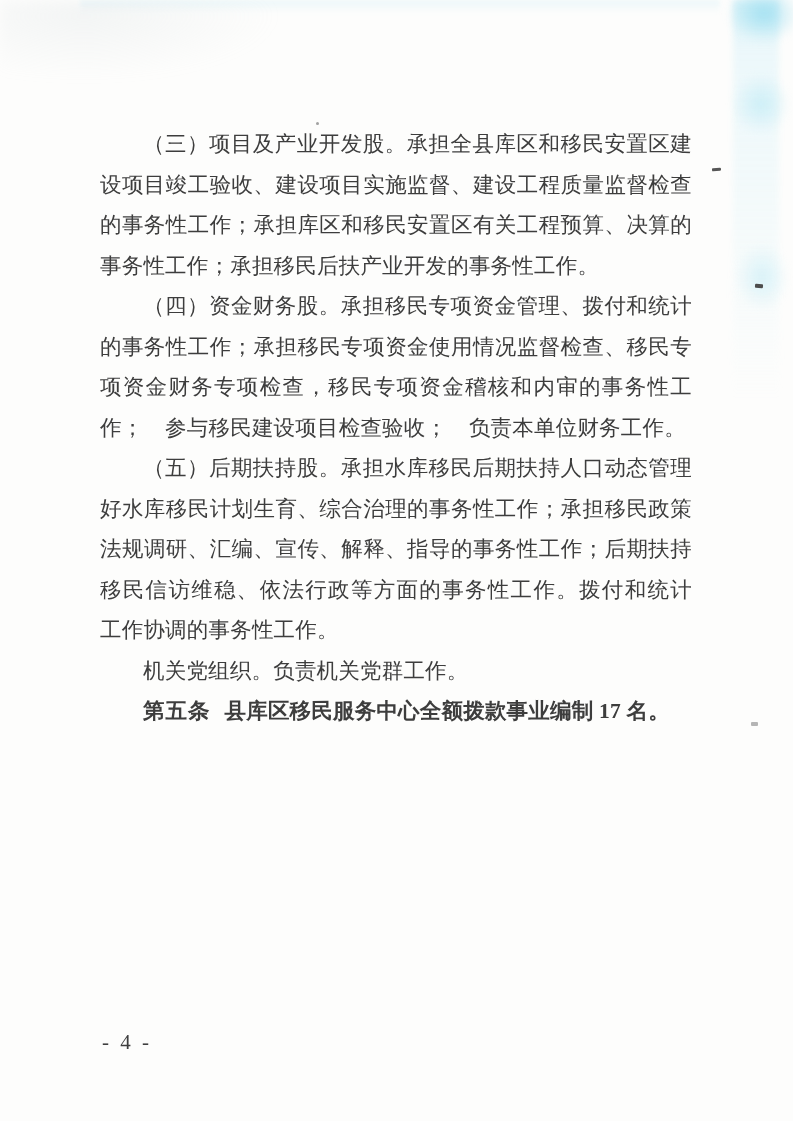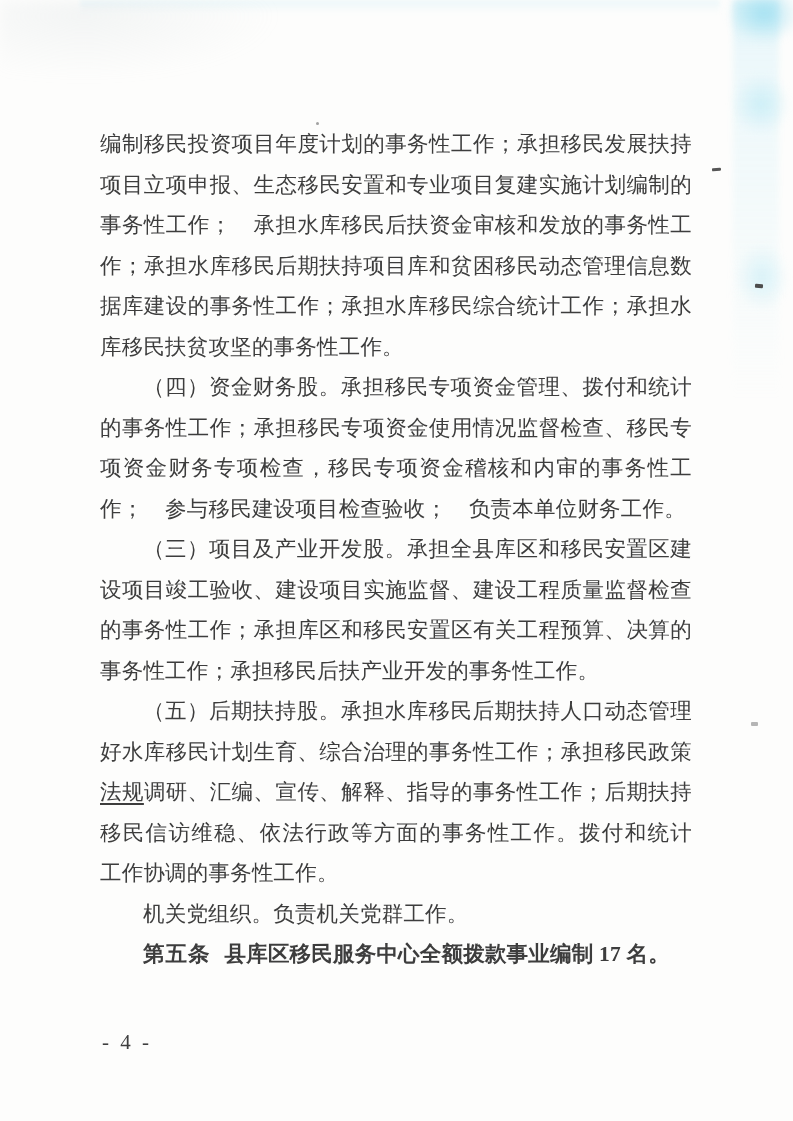--- a/index.html
+++ b/index.html
@@ -61,21 +61,21 @@
   }
   .line {
     height:40.5px; line-height:40.5px;
     text-align:justify;
     text-align-last:justify;
     text-justify:inter-character;
     overflow:hidden;
   }
   .line.end { text-align-last:left; }
   .line.ind { text-indent:43px; }
-  .u { text-decoration:underline; text-underline-offset:4px; text-decoration-thickness:1.5px; }
+  .u { text-underline-offset:4px; text-decoration-thickness:1.5px; }
   .term {
     font-family:Liberation Mono, monospace;
     font-weight:700;
     letter-spacing:1px;
   }
   .art-text { margin-left:14px;font-weight:bold; }
   .footer {
     position:absolute; left:102px; top:1030px;
     font-size:21px; letter-spacing:3px; color:#3e3e3e;
     line-height:24px;
@@ -92,41 +92,33 @@
   <div class="art blob-tr"></div>
   <div class="art blob-r1"></div>
   <div class="art blob-r2"></div>
   <div class="speck sp1"></div>
   <div class="speck sp2"></div>
   <div class="speck sp3"></div>
   <div class="speck sp4"></div>
 
   <div class="textblock">
 
+
     <div>
-      <div class="line">编制移民投资项目年度计划的事务性工作；承担移民发展扶持</div>
-      <div class="line">项目立项申报、生态移民安置和专业项目复建实施计划编制的</div>
-      <div class="line">事务性工作；　承担水库移民后扶资金审核和发放的事务性工</div>
-      <div class="line">作；承担水库移民后期扶持项目库和贫困移民动态管理信息数</div>
-      <div class="line">据库建设的事务性工作；承担水库移民综合统计工作；承担水</div>
-      <div class="line end">库移民扶贫攻坚的事务性工作。</div>
+      <div class="line ind">（三）项目及产业开发股。承担全县库区和移民安置区建</div>
+      <div class="line">设项目竣工验收、建设项目实施监督、建设工程质量监督检查</div>
+      <div class="line">的事务性工作；承担库区和移民安置区有关工程预算、决算的</div>
+      <div class="line end">事务性工作；承担移民后扶产业开发的事务性工作。</div>
     </div>
 
     <div>
       <div class="line ind">（四）资金财务股。承担移民专项资金管理、拨付和统计</div>
       <div class="line">的事务性工作；承担移民专项资金使用情况监督检查、移民专</div>
       <div class="line">项资金财务专项检查，移民专项资金稽核和内审的事务性工</div>
       <div class="line end">作；　参与移民建设项目检查验收；　负责本单位财务工作。</div>
-    </div>
-
-    <div>
-      <div class="line ind">（三）项目及产业开发股。承担全县库区和移民安置区建</div>
-      <div class="line">设项目竣工验收、建设项目实施监督、建设工程质量监督检查</div>
-      <div class="line">的事务性工作；承担库区和移民安置区有关工程预算、决算的</div>
-      <div class="line end">事务性工作；承担移民后扶产业开发的事务性工作。</div>
     </div>
 
     <div>
       <div class="line ind">（五）后期扶持股。承担水库移民后期扶持人口动态管理</div>
       <div class="line">好水库移民计划生育、综合治理的事务性工作；承担移民政策</div>
       <div class="line"><span class="u">法规</span><span>调研、汇编、宣传、解释、指导的事务性工作；后期扶持股</span></div>
       <div class="line">移民信访维稳、依法行政等方面的事务性工作。拨付和统计</div>
       <div class="line end">工作协调的事务性工作。</div>
     </div>
 

